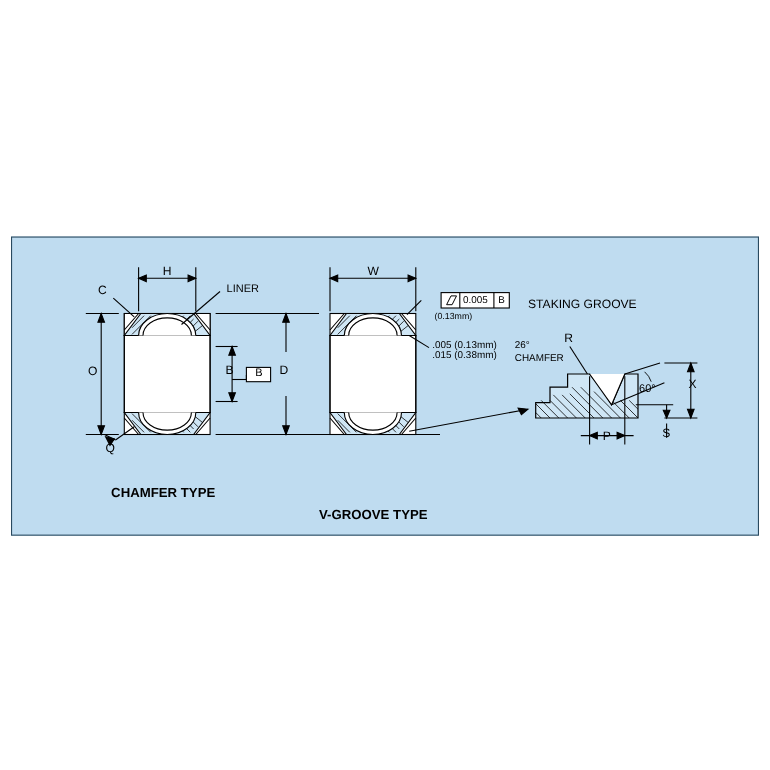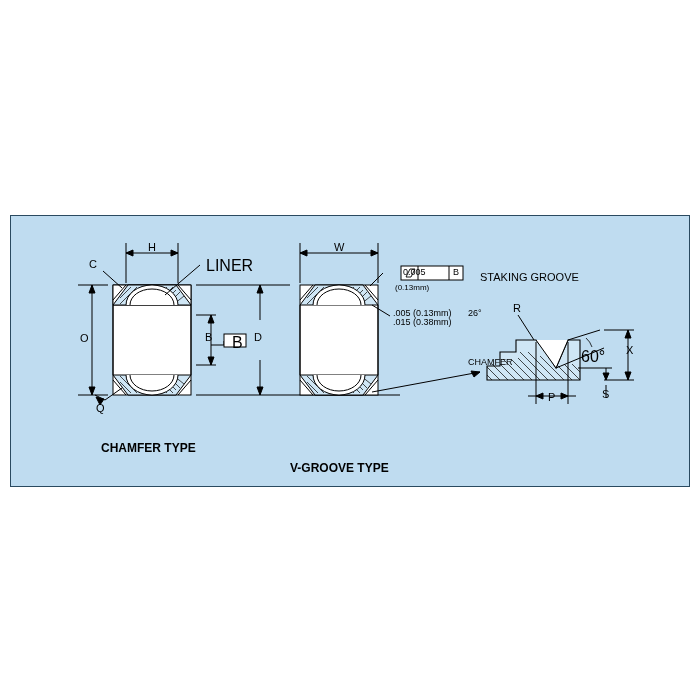--- a/index.html
+++ b/index.html
@@ -36,21 +36,21 @@
     pointer-events: none;
   }
   .lbl {
     position: absolute;
     font-family: "Liberation Sans", sans-serif;
     color: #000000;
     white-space: pre;
     line-height: 1.05;
   }
   .t9 { font-size: 9px; }
-  .t10 { font-size: 16px; }
+  .t10 { font-size: 10px; }
   .t11 { font-size: 11px; }
   .t11b { font-size: 11px; font-weight: normal; }
   .t12b { font-size: 12px; font-weight: bold; text-align: right; }
   .t8 { font-size: 8px; }
 </style>
 </head>
 <body>
 
 <div id="page">
 
@@ -254,28 +254,28 @@
   <div class="lbl t11" style="left:89px; top:259px;">C</div>
   <div class="lbl t11" style="left:148px; top:242px;">H</div>
   <div class="lbl t10" style="left:206px; top:258px;">LINER</div>
   <div class="lbl t11" style="left:80px; top:333px;">O</div>
   <div class="lbl t11" style="left:205px; top:332px;">B</div>
   <div class="lbl t11" style="left:254px; top:332px;">D</div>
   <div class="lbl t11" style="left:96px; top:403px;">Q</div>
   <div class="lbl t11" style="left:334px; top:242px;">W</div>
   <div class="lbl t10" style="left:232px; top:335px;">B</div>
 
-  <div class="lbl t9" style="left:403px; top:268px;text-align:right;">0.005</div>
+  <div class="lbl t9" style="left:421px; top:268px;text-align:right;">0.005</div>
   <div class="lbl t9" style="left:453px; top:268px;">B</div>
   <div class="lbl t8" style="left:395px; top:284px;">(0.13mm)</div>
 
   <div class="lbl t9" style="left:393px; top:309px;text-align:right;">.005 (0.13mm)</div>
   <div class="lbl t9" style="left:393px; top:318px;">.015 (0.38mm)</div>
   <div class="lbl t9" style="left:468px; top:309px;">26°</div>
-  <div class="lbl t9" style="left:468px; top:321px;margin-top:37px;">CHAMFER</div>
+  <div class="lbl t9" style="left:468px; top:321px;">CHAMFER</div>
 
   <div class="lbl t11b" style="left:480px; top:272px;">STAKING GROOVE</div>
   <div class="lbl t11" style="left:513px; top:303px;">R</div>
   <div class="lbl t10" style="left:581px; top:349px;text-align:center;">60°</div>
   <div class="lbl t11" style="left:626px; top:345px;">X</div>
   <div class="lbl t11" style="left:548px; top:392px;">P</div>
   <div class="lbl t11" style="left:602px; top:389px;">S</div>
 
   <div class="lbl t12b" style="left:101px; top:442px;">CHAMFER TYPE</div>
   <div class="lbl t12b" style="left:290px; top:462px;">V-GROOVE TYPE</div>

